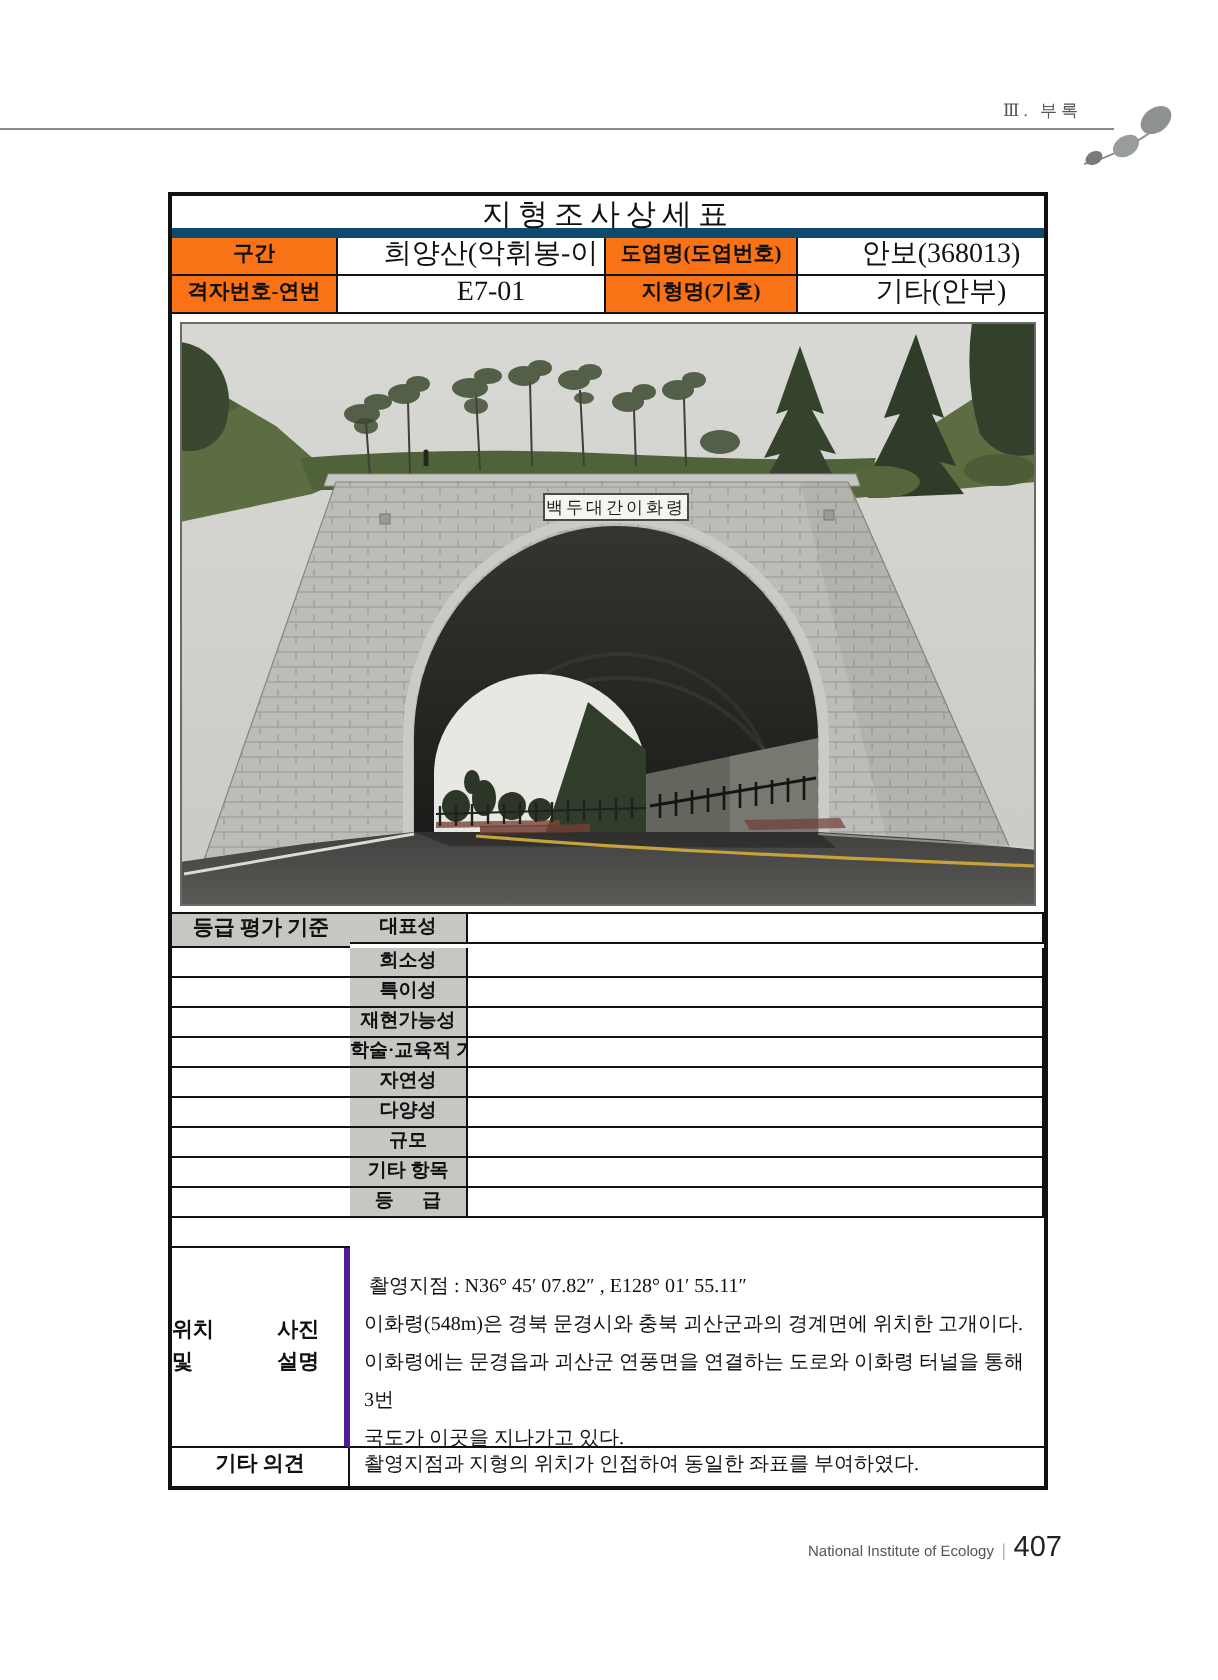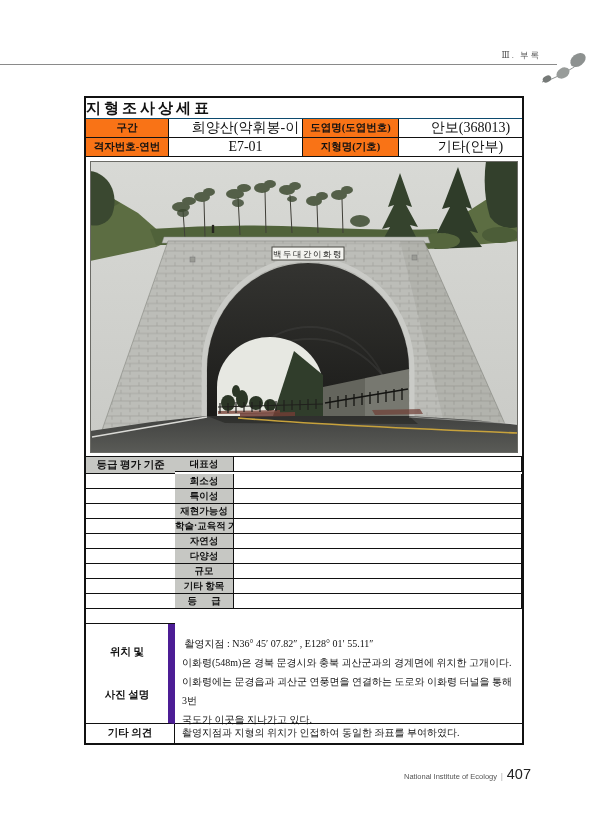--- a/index.html
+++ b/index.html
@@ -7,41 +7,41 @@
     width:609px;height:840px;background:#ffffff;position:relative;
     font-family:"Liberation Serif","DejaVu Serif",serif;color:#111;overflow:hidden;
   }
   
   .sec-label{position:absolute;top:50px;right:68px;font-size:8.5px;color:#555;letter-spacing:2px;}
   .rule{position:absolute;top:64px;left:0;width:557px;height:1px;background:#8a8a8a;}
   .leaves{position:absolute;top:50px;left:536px;width:54px;height:38px;}
   
   .doc{position:absolute;left:84px;top:96px;width:440px;border:2px solid #111;background:#fff;box-sizing:border-box;}
   .doc *{box-sizing:border-box;}
-  .title{height:21px;line-height:20px;font-weight:bold;font-size:15px;letter-spacing:3px;border-bottom:1px solid #0c4a6e;}
+  .title{height:21px;line-height:20px;text-align:center;font-weight:normal;font-size:15px;letter-spacing:3px;border-bottom:5px solid #0c4a6e;}
   .info-grid{display:grid;grid-template-columns:83px 134px 96px 1fr;}
   .cell{border-bottom:1px solid #111;border-right:1px solid #111;height:19px;line-height:18px;text-align:center;overflow:hidden;}
   .cell.last{border-right:none;}
   .lblbg{background:#f97316;font-weight:bold;font-size:10.5px;}
   .valtxt{font-size:14px;padding-left:20px;}
   .photo-cell{height:300px;border-bottom:1px solid #111;display:flex;align-items:center;justify-content:center;padding:3px;}
   .photo-cell svg{display:block;}
   
   .eval-grid{display:grid;grid-template-columns:89px 59px 1fr;}
   .ehead{height:17px;line-height:16px;background:#c6c7c3;font-weight:bold;font-size:10.5px;text-align:center;
          border-bottom:1px solid #111;border-right:1px solid #111;}
   .ehead.span2{grid-column:1 / span 2;}
   .ehead.last{border-right:none;}
   .elbl{height:15px;line-height:14px;background:#c6c7c3;font-weight:bold;font-size:9.5px;text-align:center;
         border-bottom:1px solid #111;border-right:1px solid #111;white-space:pre;overflow:hidden;}
   .ecell{height:15px;border-bottom:1px solid #111;border-right:1px solid #111;background:#fff;}
   .ecell.wide{border-right:none;}
   
   .loc-grid{display:grid;grid-template-columns:89px 1fr;}
-  .loc-lbl{border-right:7px solid #4c1d95;border-bottom:1px solid #111;display:flex;flex-direction:column;
+  .loc-lbl{border-right:3px solid #4c1d95;border-bottom:1px solid #111;display:flex;flex-direction:row;
            align-items:center;justify-content:center;font-weight:bold;font-size:10.5px;line-height:16px;gap:27px;}
   .loc-content{border-bottom:1px solid #111;padding:10px 6px 6px 7px;font-size:10px;line-height:19px;}
   .loc-content div{white-space:pre-wrap;}
   .loc-grid .loc-lbl,.loc-grid .loc-content{height:100px;}
   .other-grid{display:grid;grid-template-columns:89px 1fr;}
   .other-lbl{border-right:1px solid #111;height:19px;line-height:18px;text-align:center;font-weight:bold;font-size:10.5px;}
   .other-content{height:19px;line-height:18px;font-size:10px;padding-left:7px;white-space:pre-wrap;}
   
   .footer{position:absolute;top:766px;right:78px;display:flex;align-items:baseline;}
   .footer .org{font-size:7.5px;color:#555;font-family:"Liberation Sans","DejaVu Sans",sans-serif;}

